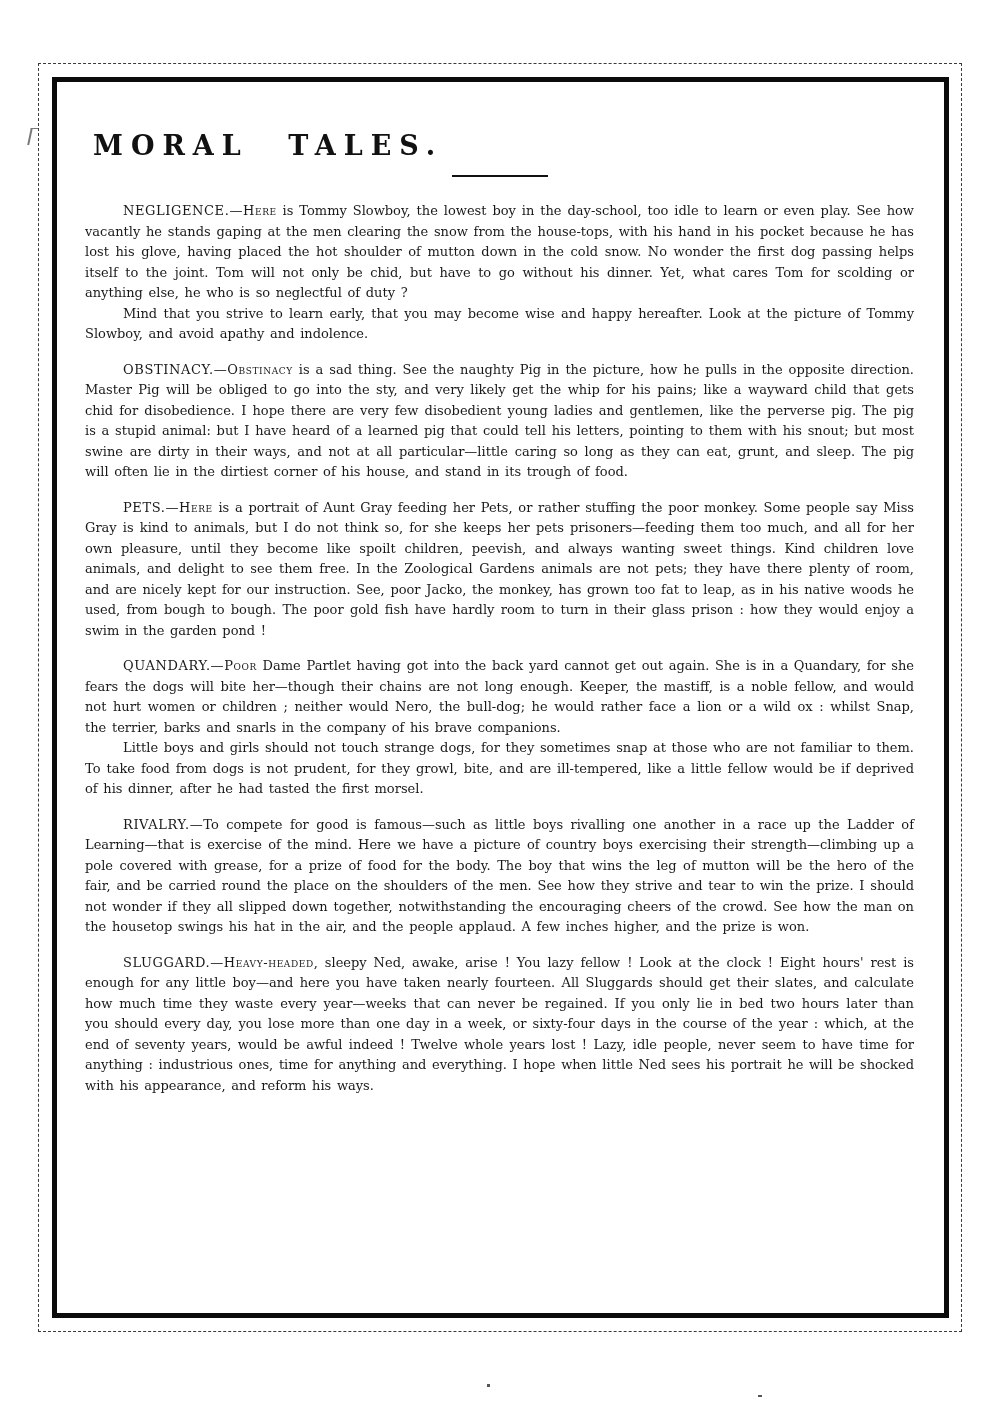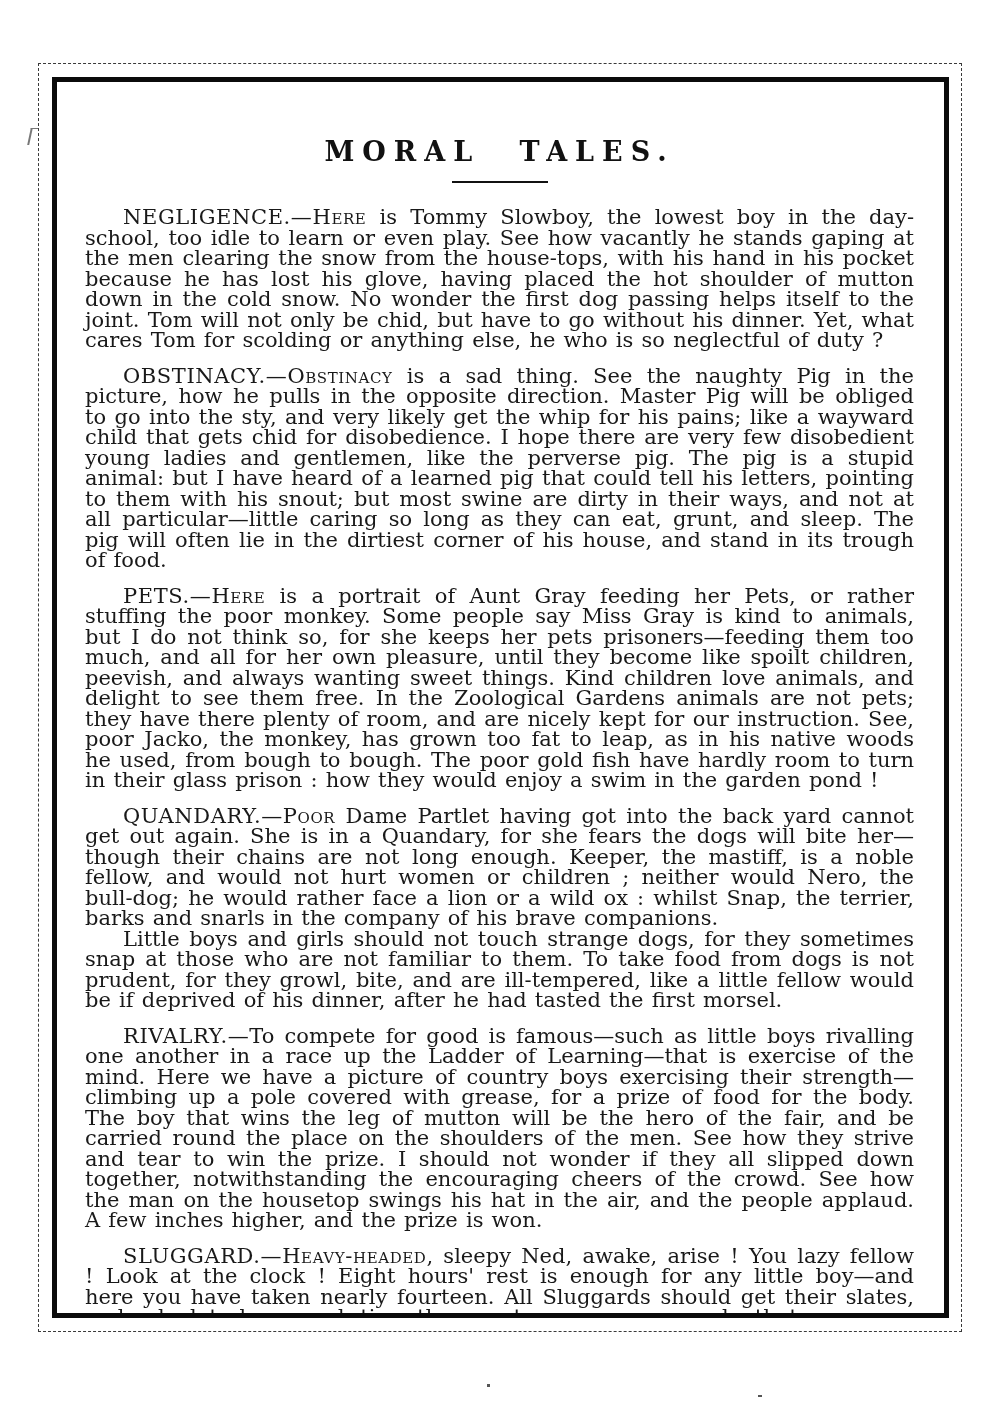--- a/index.html
+++ b/index.html
@@ -29,22 +29,22 @@
     left: 13px;
     top: 13px;
     right: 12px;
     bottom: 13px;
     border: 5px solid #0b0b0b;
     box-sizing: border-box;
     padding: 40px 30px 30px 28px;
     overflow: hidden;
   }
   .page-title {
-    margin: 14px;
-    text-align: center;
+    margin: 8px;
+    text-align: left;
     font-size: 27px;
     font-weight: 700;
     letter-spacing: 8px;
     word-spacing: 22px;
     color: #111111;
   }
   .title-rule {
     width: 96px;
     height: 2px;
     background: #111111;
@@ -54,21 +54,21 @@
     margin-top: 24px;
   }
   section.tale {
     margin: 0 0 15px 0;
   }
   section.tale:last-child {
     margin-bottom: 7px;
   }
   p.para {
     margin: 0;
-    font-size: 21px;
+    font-size: 13px;
     line-height: 20.5px;
     text-align: justify;
     text-indent: 38px;
     word-spacing: 1.5px;
     color: #191919;
   }
   .heading {
     letter-spacing: 0.6px;
   }
   .lead {
@@ -100,20 +100,21 @@
 <div class="outer-frame">
   <div class="inner-frame">
 
     <h1 class="page-title">MORAL TALES.</h1>
     <div class="title-rule"></div>
 
     <div class="content">
 
       <section class="tale">
         <p class="para"><span class="heading">NEGLIGENCE.—</span><span class="lead">Here</span><span class="body-text"> is Tommy Slowboy, the lowest boy in the day-school, too idle to learn or even play.  See how vacantly he stands gaping at the men clearing the snow from the house-tops, with his hand in his pocket because he has lost his glove, having placed the hot shoulder of mutton down in the cold snow.  No wonder the first dog passing helps itself to the joint.  Tom will not only be chid, but have to go without his dinner.  Yet, what cares Tom for scolding or anything else, he who is so neglectful of duty ?</span></p>
+        <p class="para">Mind that you strive to learn early, that you may become wise and happy hereafter.  Look at the picture of Tommy Slowboy, and avoid apathy and indolence.</p>
       </section>
 
       <section class="tale">
         <p class="para"><span class="heading">OBSTINACY.—</span><span class="lead">Obstinacy</span><span class="body-text"> is a sad thing.  See the naughty Pig in the picture, how he pulls in the opposite direction.  Master Pig will be obliged to go into the sty, and very likely get the whip for his pains; like a wayward child that gets chid for disobedience.  I hope there are very few disobedient young ladies and gentlemen, like the perverse pig.  The pig is a stupid animal: but I have heard of a learned pig that could tell his letters, pointing to them with his snout; but most swine are dirty in their ways, and not at all particular—little caring so long as they can eat, grunt, and sleep.  The pig will often lie in the dirtiest corner of his house, and stand in its trough of food.</span></p>
       </section>
 
       <section class="tale">
         <p class="para"><span class="heading">PETS.—</span><span class="lead">Here</span><span class="body-text"> is a portrait of Aunt Gray feeding her Pets, or rather stuffing the poor monkey.  Some people say Miss Gray is kind to animals, but I do not think so, for she keeps her pets prisoners—feeding them too much, and all for her own pleasure, until they become like spoilt children, peevish, and always wanting sweet things.  Kind children love animals, and delight to see them free.  In the Zoological Gardens animals are not pets; they have there plenty of room, and are nicely kept for our instruction.  See, poor Jacko, the monkey, has grown too fat to leap, as in his native woods he used, from bough to bough.  The poor gold fish have hardly room to turn in their glass prison : how they would enjoy a swim in the garden pond !</span></p>
       </section>
 

